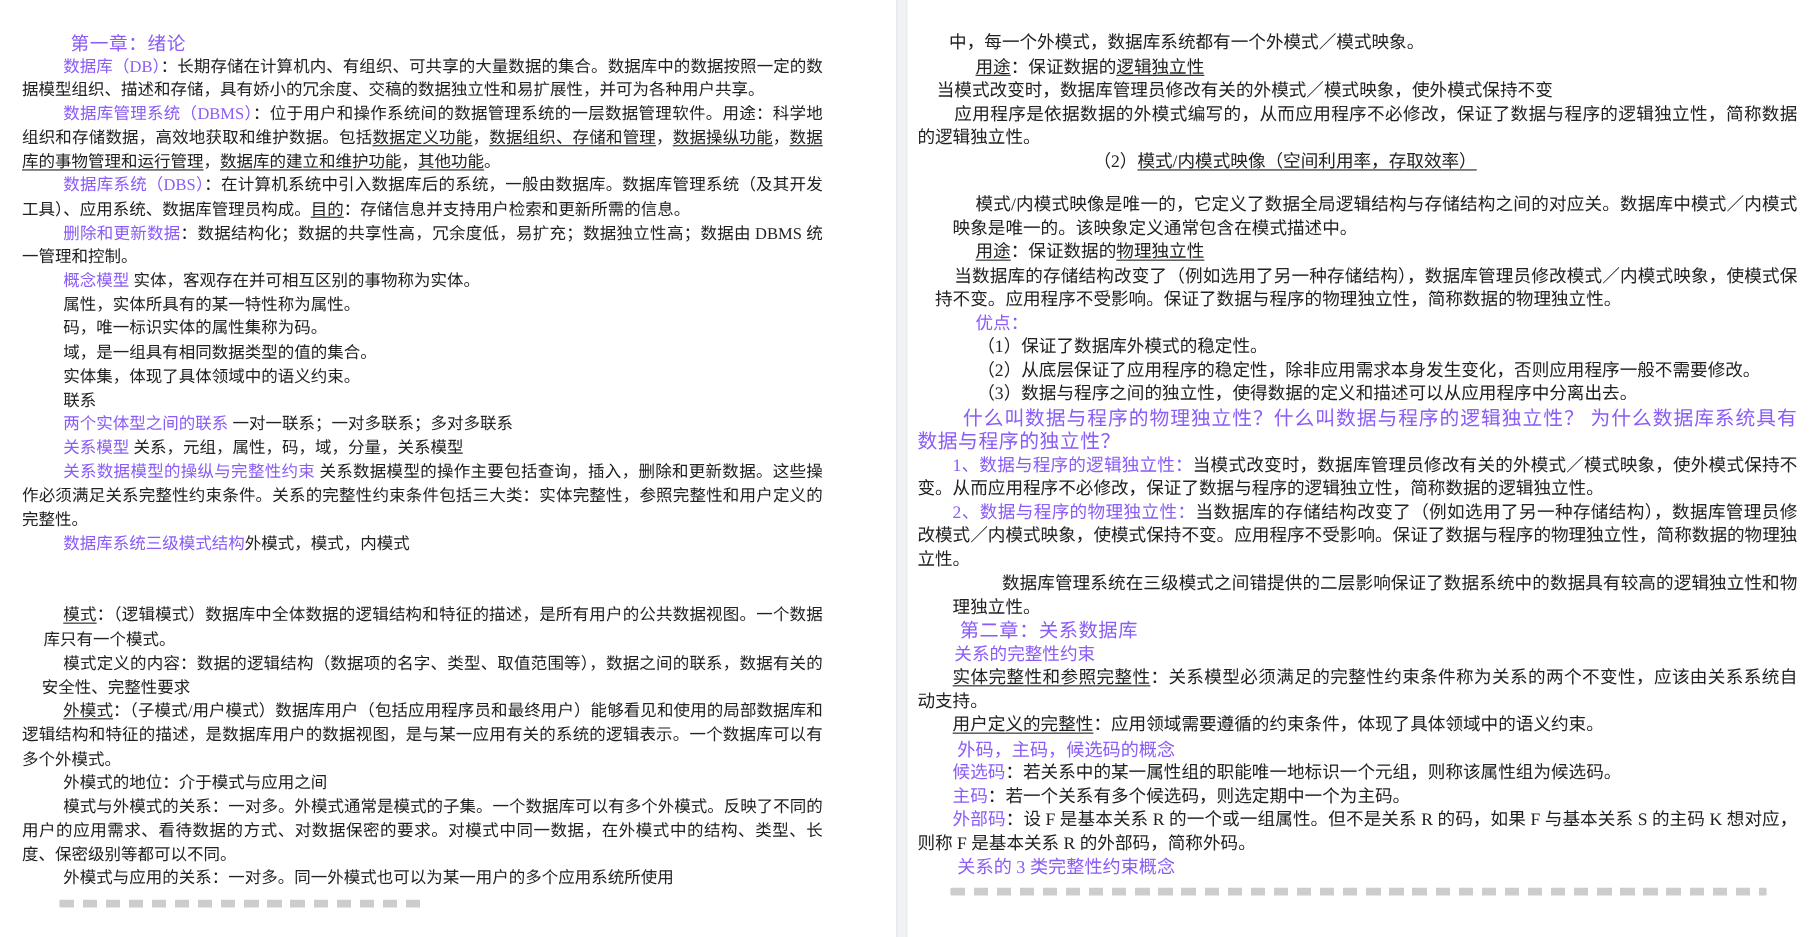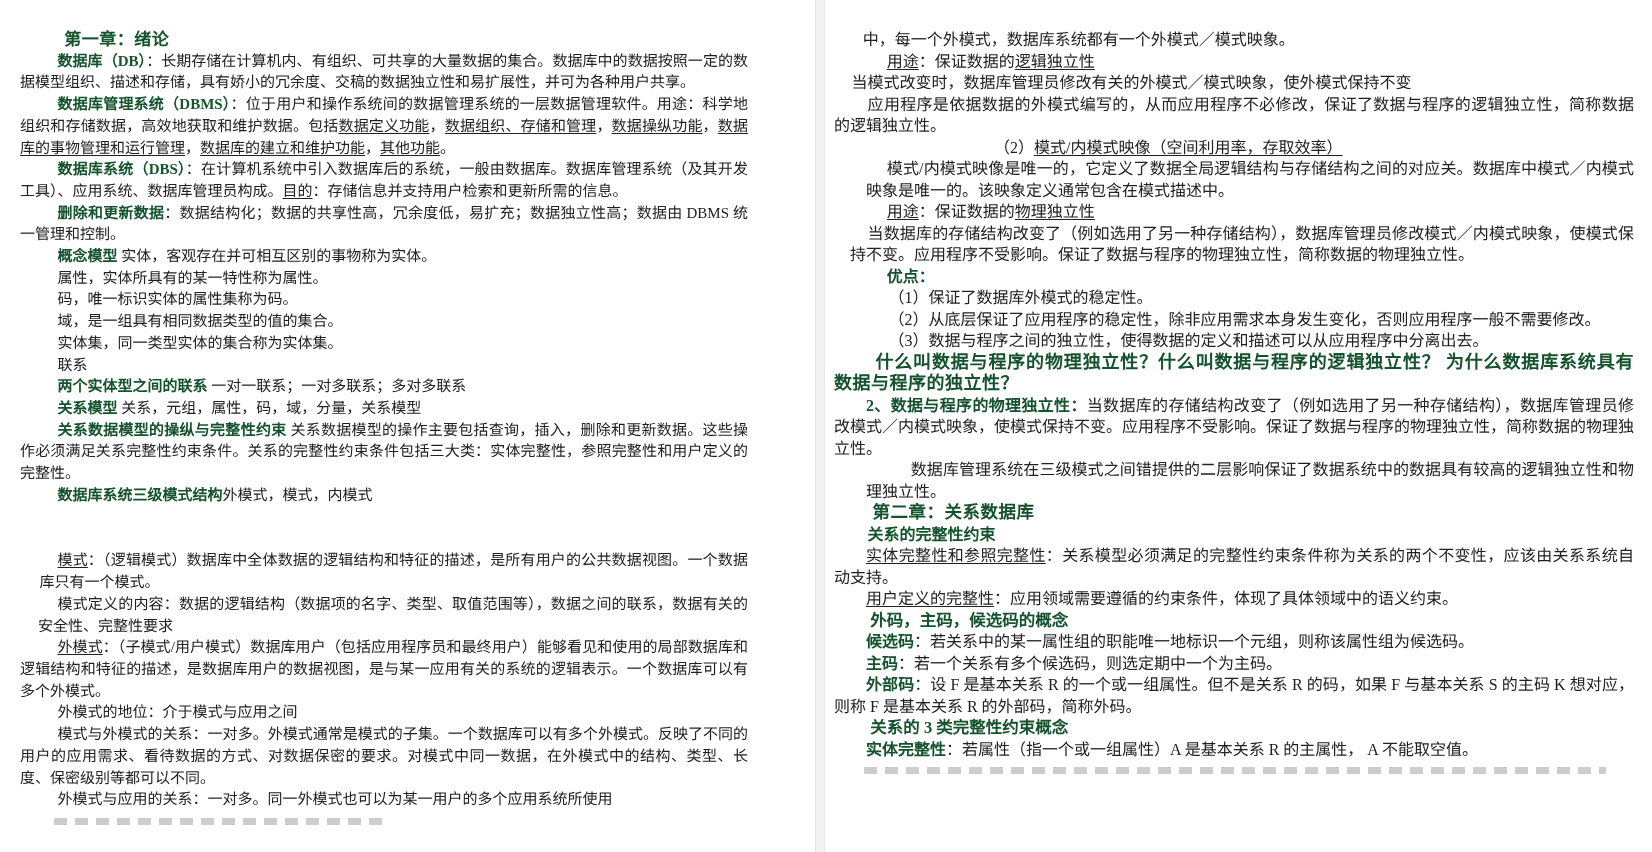--- a/index.html
+++ b/index.html
@@ -10,21 +10,21 @@
   .page-left{left:0;width:815px;font-size:15px;line-height:21.7px;padding:29px 67px 0 20px;}
   .page-right{left:825px;width:827px;font-size:16px;line-height:21.5px;padding:29px 18px 0 9px;}
   .page-gap{position:absolute;top:0;bottom:0;left:815px;width:10px;background:#f1f2f5;
             border-left:1px solid #e0e3e8;border-right:1px solid #e4e6ea;box-sizing:border-box;}
   .para{margin:0;text-align:justify;}
   .page-left .para{text-indent:2.5em;}
   .page-right .para{text-indent:2em;}
   .h{font-weight:bold;letter-spacing:.5px;color:#101010;}
   .page-left .h{font-size:17px;}
   .page-right .h{font-size:18px;}
-  .b{font-weight:bold;color:#14532d;}
+  .b{font-weight:normal;color:#8b5cf6;}
   .u{text-decoration:underline;text-underline-offset:2px;}
   .clip-line{height:7px;margin-top:7px;opacity:.5;border-radius:1px;
              background:repeating-linear-gradient(90deg,#9a9a9a 0 13px,transparent 13px 21px);}
   .clip-left{margin-left:34px;width:330px;}
   .clip-right{margin-left:30px;width:742px;}
 </style>
 </head>
 <body>
 
 <div class="viewer">
@@ -32,21 +32,21 @@
     <div>
         <div class="para h" style="text-indent: 2.6em;"><span class="b">第一章：绪论</span></div>
         <div class="para"><span class="b">数据库（DB）</span><span>：长期存储在计算机内、有组织、可共享的大量数据的集合。数据库中的数据按照一定的数据模型组织、描述和存储，具有娇小的冗余度、交稿的数据独立性和易扩展性，并可为各种用户共享。</span></div>
         <div class="para"><span class="b">数据库管理系统（DBMS）</span><span>：位于用户和操作系统间的数据管理系统的一层数据管理软件。用途：科学地组织和存储数据，高效地获取和维护数据。包括</span><span class="u">数据定义功能</span><span>，</span><span class="u">数据组织、存储和管理</span><span>，</span><span class="u">数据操纵功能</span><span>，</span><span class="u">数据库的事物管理和运行管理</span><span>，</span><span class="u">数据库的建立和维护功能</span><span>，</span><span class="u">其他功能</span><span>。</span></div>
         <div class="para"><span class="b">数据库系统（DBS）</span><span>：在计算机系统中引入数据库后的系统，一般由数据库。数据库管理系统（及其开发工具）、应用系统、数据库管理员构成。</span><span class="u">目的</span><span>：存储信息并支持用户检索和更新所需的信息。</span></div>
         <div class="para"><span class="b">删除和更新数据</span><span>：数据结构化；数据的共享性高，冗余度低，易扩充；数据独立性高；数据由 DBMS 统一管理和控制。</span></div>
         <div class="para"><span class="b">概念模型</span><span> 实体，客观存在并可相互区别的事物称为实体。</span></div>
         <div class="para"><span>属性，实体所具有的某一特性称为属性。</span></div>
         <div class="para"><span>码，唯一标识实体的属性集称为码。</span></div>
         <div class="para"><span>域，是一组具有相同数据类型的值的集合。</span></div>
-        <div class="para"><span>实体集，同一类型实体的集合称为实体集。</span></div>
+        <div class="para"><span>实体集，体现了具体领域中的语义约束。</span></div>
         <div class="para"><span>联系</span></div>
         <div class="para"><span class="b">两个实体型之间的联系</span><span> 一对一联系；一对多联系；多对多联系</span></div>
         <div class="para"><span class="b">关系模型</span><span> 关系，元组，属性，码，域，分量，关系模型</span></div>
         <div class="para"><span class="b">关系数据模型的操纵与完整性约束</span><span> 关系数据模型的操作主要包括查询，插入，删除和更新数据。这些操作必须满足关系完整性约束条件。关系的完整性约束条件包括三大类：实体完整性，参照完整性和用户定义的完整性。</span></div>
         <div class="para"><span class="b">数据库系统三级模式结构</span><span>外模式，模式，内模式</span></div>
         <div class="para" style="text-indent: 1.2em; margin-left: 1.3em; margin-top: 44px;"><span class="u">模式</span><span>：（逻辑模式）数据库中全体数据的逻辑结构和特征的描述，是所有用户的公共数据视图。一个数据库只有一个模式。</span></div>
         <div class="para" style="text-indent: 1.3em; margin-left: 1.2em;"><span>模式定义的内容：数据的逻辑结构（数据项的名字、类型、取值范围等），数据之间的联系，数据有关的安全性、完整性要求</span></div>
         <div class="para"><span class="u">外模式</span><span>：（子模式/用户模式）数据库用户（包括应用程序员和最终用户）能够看见和使用的局部数据库和逻辑结构和特征的描述，是数据库用户的数据视图，是与某一应用有关的系统的逻辑表示。一个数据库可以有多个外模式。</span></div>
         <div class="para"><span>外模式的地位：介于模式与应用之间</span></div>
         <div class="para"><span>模式与外模式的关系：一对多。外模式通常是模式的子集。一个数据库可以有多个外模式。反映了不同的用户的应用需求、看待数据的方式、对数据保密的要求。对模式中同一数据，在外模式中的结构、类型、长度、保密级别等都可以不同。</span></div>
@@ -55,36 +55,36 @@
       </div>
   </div>
   <div class="page-gap"></div>
   <div class="page page-right">
     <div>
         <div class="para" style="text-indent: 1.8em;"><span>中，每一个外模式，数据库系统都有一个外模式／模式映象。</span></div>
         <div class="para" style="text-indent: 3.3em;"><span class="u">用途</span><span>：保证数据的</span><span class="u">逻辑独立性</span></div>
         <div class="para" style="text-indent: 1.1em;"><span>当模式改变时，数据库管理员修改有关的外模式／模式映象，使外模式保持不变</span></div>
         <div class="para" style="text-indent: 2.1em;"><span>应用程序是依据数据的外模式编写的，从而应用程序不必修改，保证了数据与程序的逻辑独立性，简称数据的逻辑独立性。</span></div>
         <div class="para" style="text-indent: 10em;"><span>（2）</span><span class="u">模式/内模式映像（空间利用率，存取效率）</span></div>
-        <div class="para" style="text-indent: 1.3em; margin-left: 2em;"><span>模式/内模式映像是唯一的，它定义了数据全局逻辑结构与存储结构之间的对应关。数据库中模式／内模式映象是唯一的。该映象定义通常包含在模式描述中。</span></div>
+        <div class="para" style="text-indent: 1.3em; margin-left: 2em; margin-top: 18px;"><span>模式/内模式映像是唯一的，它定义了数据全局逻辑结构与存储结构之间的对应关。数据库中模式／内模式映象是唯一的。该映象定义通常包含在模式描述中。</span></div>
         <div class="para" style="text-indent: 3.3em;"><span class="u">用途</span><span>：保证数据的</span><span class="u">物理独立性</span></div>
         <div class="para" style="text-indent: 1.1em; margin-left: 1em;"><span>当数据库的存储结构改变了（例如选用了另一种存储结构），数据库管理员修改模式／内模式映象，使模式保持不变。应用程序不受影响。保证了数据与程序的物理独立性，简称数据的物理独立性。</span></div>
         <div class="para" style="text-indent: 3.3em;"><span class="b">优点：</span></div>
         <div class="para" style="text-indent: 3.4em;"><span>（1）保证了数据库外模式的稳定性。</span></div>
         <div class="para" style="text-indent: 3.4em;"><span>（2）从底层保证了应用程序的稳定性，除非应用需求本身发生变化，否则应用程序一般不需要修改。</span></div>
         <div class="para" style="text-indent: 3.4em;"><span>（3）数据与程序之间的独立性，使得数据的定义和描述可以从应用程序中分离出去。</span></div>
         <div class="para h" style="text-indent: 2.3em;"><span class="b">什么叫数据与程序的物理独立性？什么叫数据与程序的逻辑独立性？ 为什么数据库系统具有数据与程序的独立性？</span></div>
+        <div class="para"><span class="b">1、数据与程序的逻辑独立性：</span><span>当模式改变时，数据库管理员修改有关的外模式／模式映象，使外模式保持不变。从而应用程序不必修改，保证了数据与程序的逻辑独立性，简称数据的逻辑独立性。</span></div>
         <div class="para"><span class="b">2、数据与程序的物理独立性：</span><span>当数据库的存储结构改变了（例如选用了另一种存储结构），数据库管理员修改模式／内模式映象，使模式保持不变。应用程序不受影响。保证了数据与程序的物理独立性，简称数据的物理独立性。</span></div>
         <div class="para" style="text-indent: 2.8em; margin-left: 2em;"><span>数据库管理系统在三级模式之间错提供的二层影响保证了数据系统中的数据具有较高的逻辑独立性和物理独立性。</span></div>
         <div class="para h" style="text-indent: 2.2em; font-size: 17.5px;"><span class="b">第二章：关系数据库</span></div>
         <div class="para" style="text-indent: 2.1em;"><span class="b">关系的完整性约束</span></div>
         <div class="para"><span class="u">实体完整性和参照完整性</span><span>：关系模型必须满足的完整性约束条件称为关系的两个不变性，应该由关系系统自动支持。</span></div>
         <div class="para"><span class="u">用户定义的完整性</span><span>：应用领域需要遵循的约束条件，体现了具体领域中的语义约束。</span></div>
         <div class="para" style="text-indent: 2.2em; font-size: 16.5px;"><span class="b">外码，主码，候选码的概念</span></div>
         <div class="para"><span class="b">候选码</span><span>：若关系中的某一属性组的职能唯一地标识一个元组，则称该属性组为候选码。</span></div>
         <div class="para"><span class="b">主码</span><span>：若一个关系有多个候选码，则选定期中一个为主码。</span></div>
         <div class="para"><span class="b">外部码</span><span>：设 F 是基本关系 R 的一个或一组属性。但不是关系 R 的码，如果 F 与基本关系 S 的主码 K 想对应，则称 F 是基本关系 R 的外部码，简称外码。</span></div>
         <div class="para" style="text-indent: 2.2em; font-size: 16.5px;"><span class="b">关系的 3 类完整性约束概念</span></div>
-        <div class="para"><span class="b">实体完整性</span><span>：若属性（指一个或一组属性）A 是基本关系 R 的主属性， A 不能取空值。</span></div>
         <div class="clip-line clip-right"></div>
       </div>
   </div>
 </div>
 
 </body></html>

